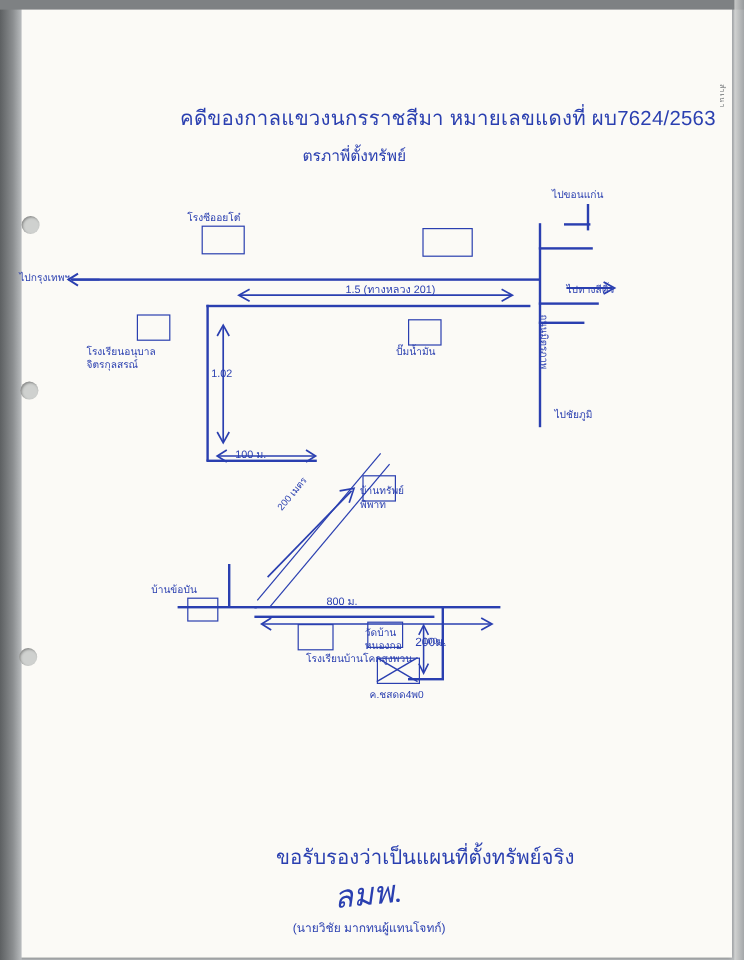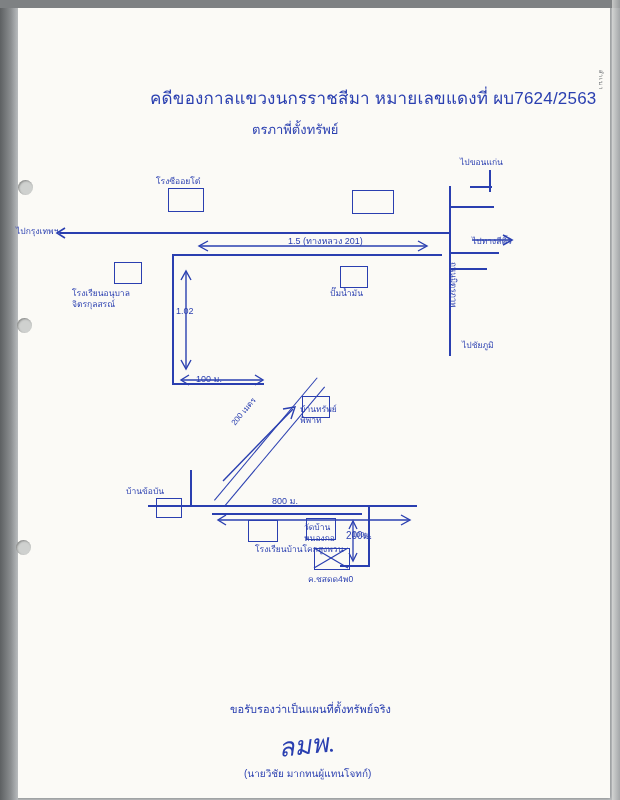--- a/index.html
+++ b/index.html
@@ -89,21 +89,21 @@
   .h { height: 1.7px; }
   .v { width: 1.7px; }
   .diag {
     position: absolute;
     height: 0;
     border-top: 1.7px solid #2a3fb0;
     transform-origin: 0 0;
   }
   svg.ar { position: absolute; overflow: visible; }
   .foot {
-    font-size: 11px;
+    font-size: 17px;
   }
   .sign {
     font-size: 26px;
     font-family: "Liberation Serif", serif;
     font-style: italic;
     transform: rotate(-6deg);
   }
   .name {
     font-size: 10px;
   }

